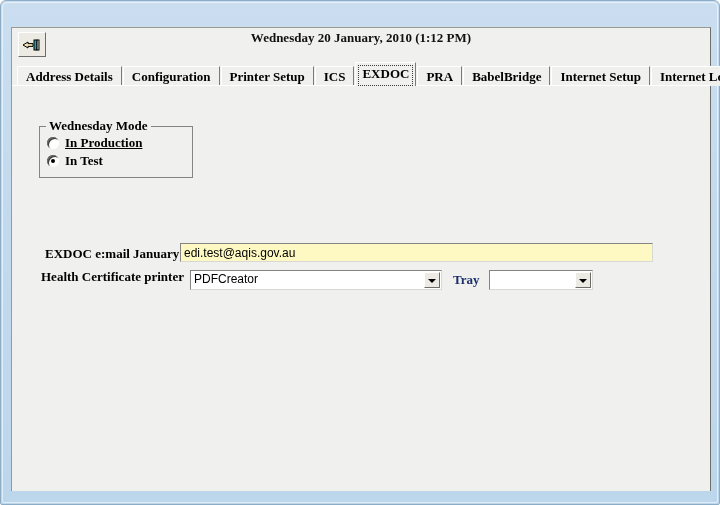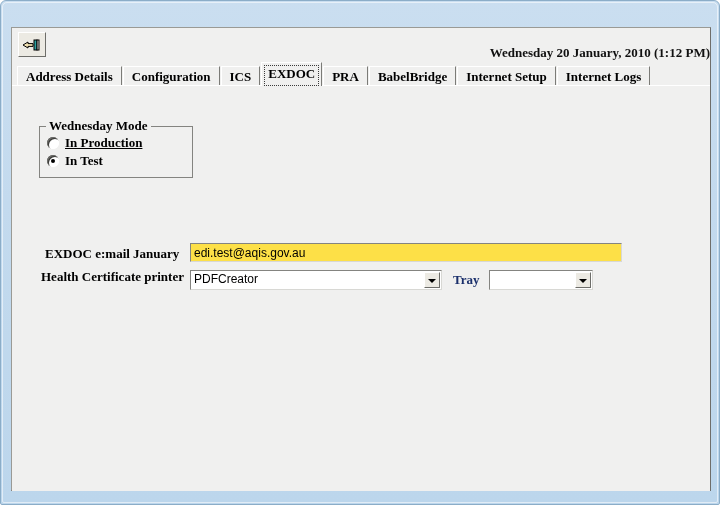--- a/index.html
+++ b/index.html
@@ -136,23 +136,23 @@
     background: #eceae3;
     border-top: 1px solid #ffffff;
     border-left: 1px solid #ffffff;
     border-right: 1px solid #6d6d69;
     border-bottom: 1px solid #6d6d69;
   }
   .tool-button svg { position: absolute; left: 3px; top: 4px; }
 
   .datetext {
     position: absolute;
-    left: 0; top: 17px;
+    left: 0; top: 2px;
     width: 698px;
-    text-align: right;
+    text-align: center;
     font-family: "Liberation Serif", serif;
     font-size: 13px;
     font-weight: bold;
     color: #111111;
     white-space: nowrap;
   }
 
   
   .tabstrip {
     position: absolute;
@@ -276,24 +276,24 @@
   }
   .label-email { left: 33px; top: 160px; }
   .label-printer { left: 29px; top: 183px; }
   .label-tray {
     left: 441px; top: 186px;
     color: #1a2f6b;
   }
 
   .textbox {
     position: absolute;
-    left: 178px; top: 157px;
-    width: 432px; height: 19px;
-    box-sizing: border-box;
-    background: #fde047;
+    left: 168px; top: 157px;
+    width: 473px; height: 19px;
+    box-sizing: border-box;
+    background: #fef9c3;
     border: 1px solid #848480;
     border-right-color: #d8d8d4;
     border-bottom-color: #d8d8d4;
     font-family: "Liberation Sans", sans-serif;
     font-size: 12px;
     color: #000000;
     padding: 1px 0 0 3px;
     line-height: 16px;
     overflow: hidden;
     white-space: nowrap;
@@ -363,20 +363,23 @@
     </div>
 
     <div class="tabstrip">
       <div class="tab">
         <span>Address Details</span>
       </div>
       <div class="tab">
         <span>Configuration</span>
       </div>
       <div class="tab">
+        <span>Printer Setup</span>
+      </div>
+      <div class="tab">
         <span>ICS</span>
       </div>
       <div class="tab selected">
         <span>EXDOC</span>
         <span class="focusrect"></span>
       </div>
       <div class="tab">
         <span>PRA</span>
       </div>
       <div class="tab">

